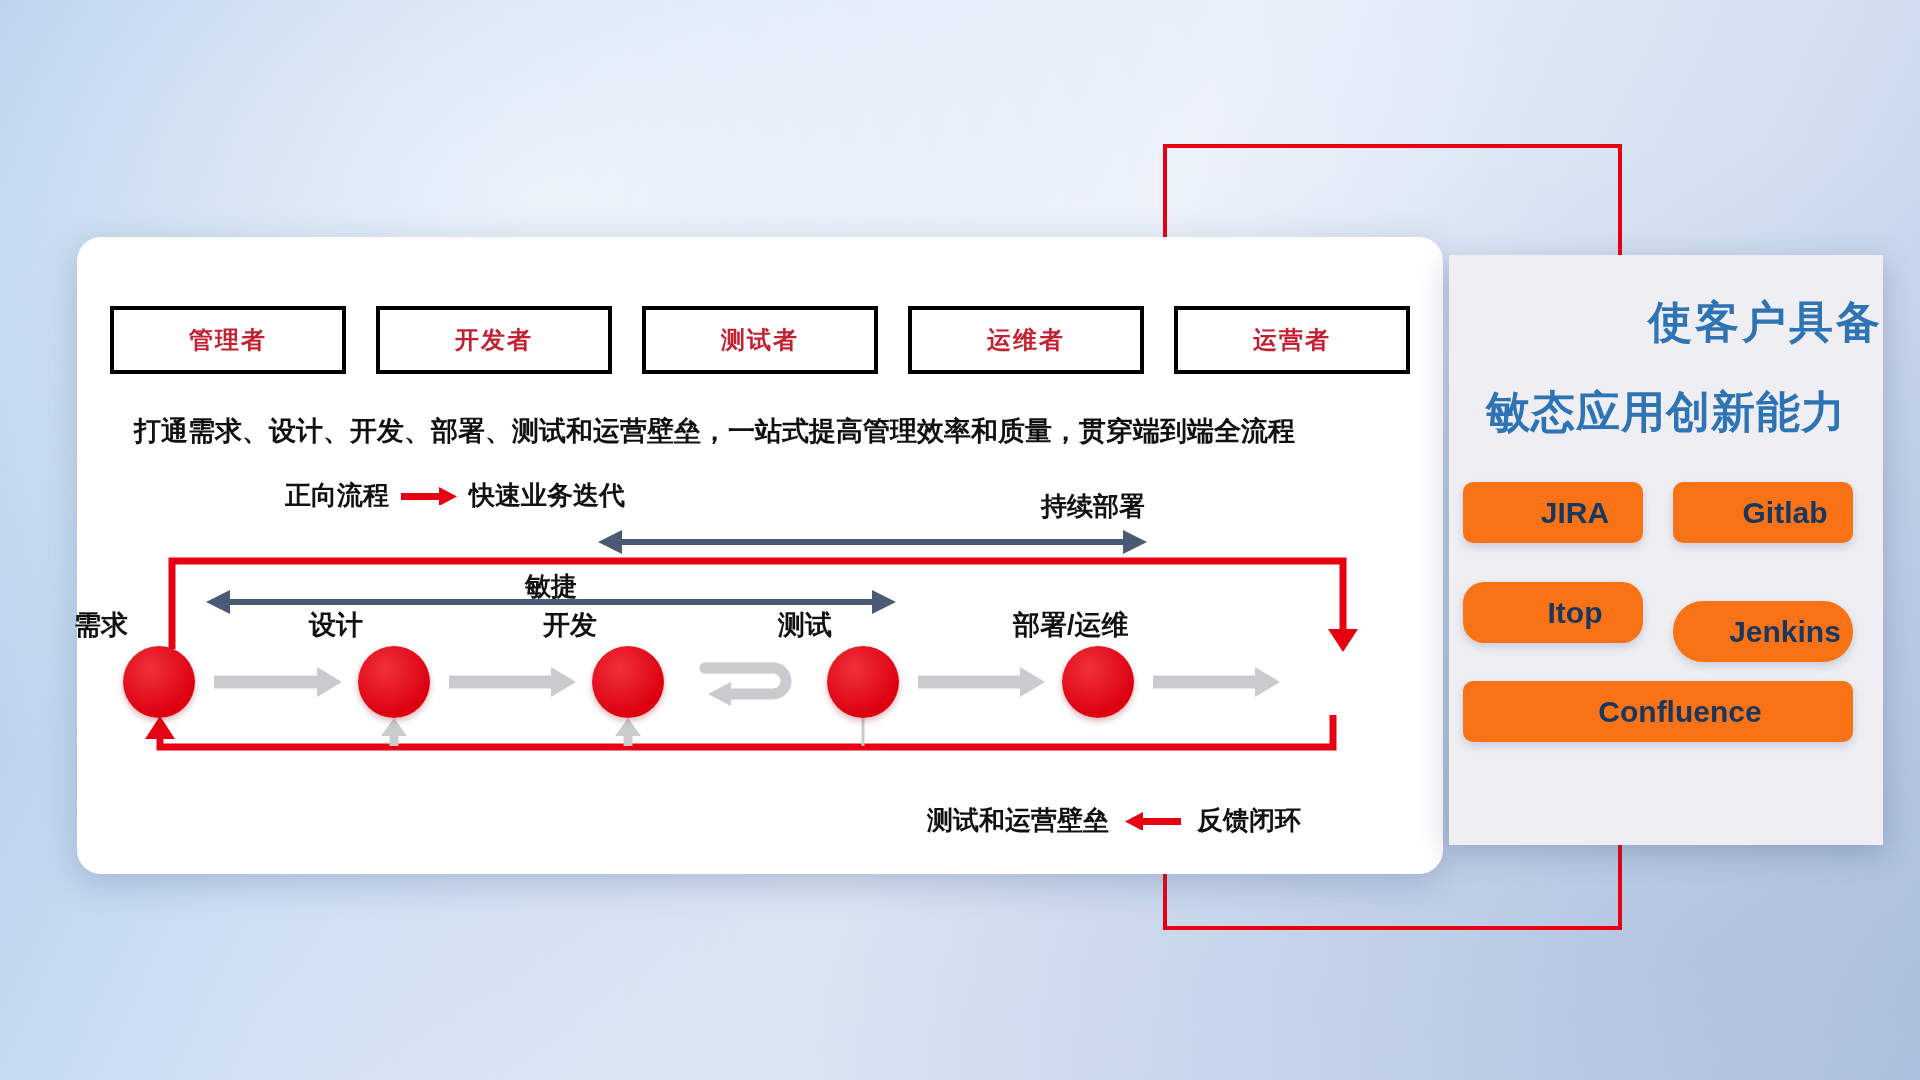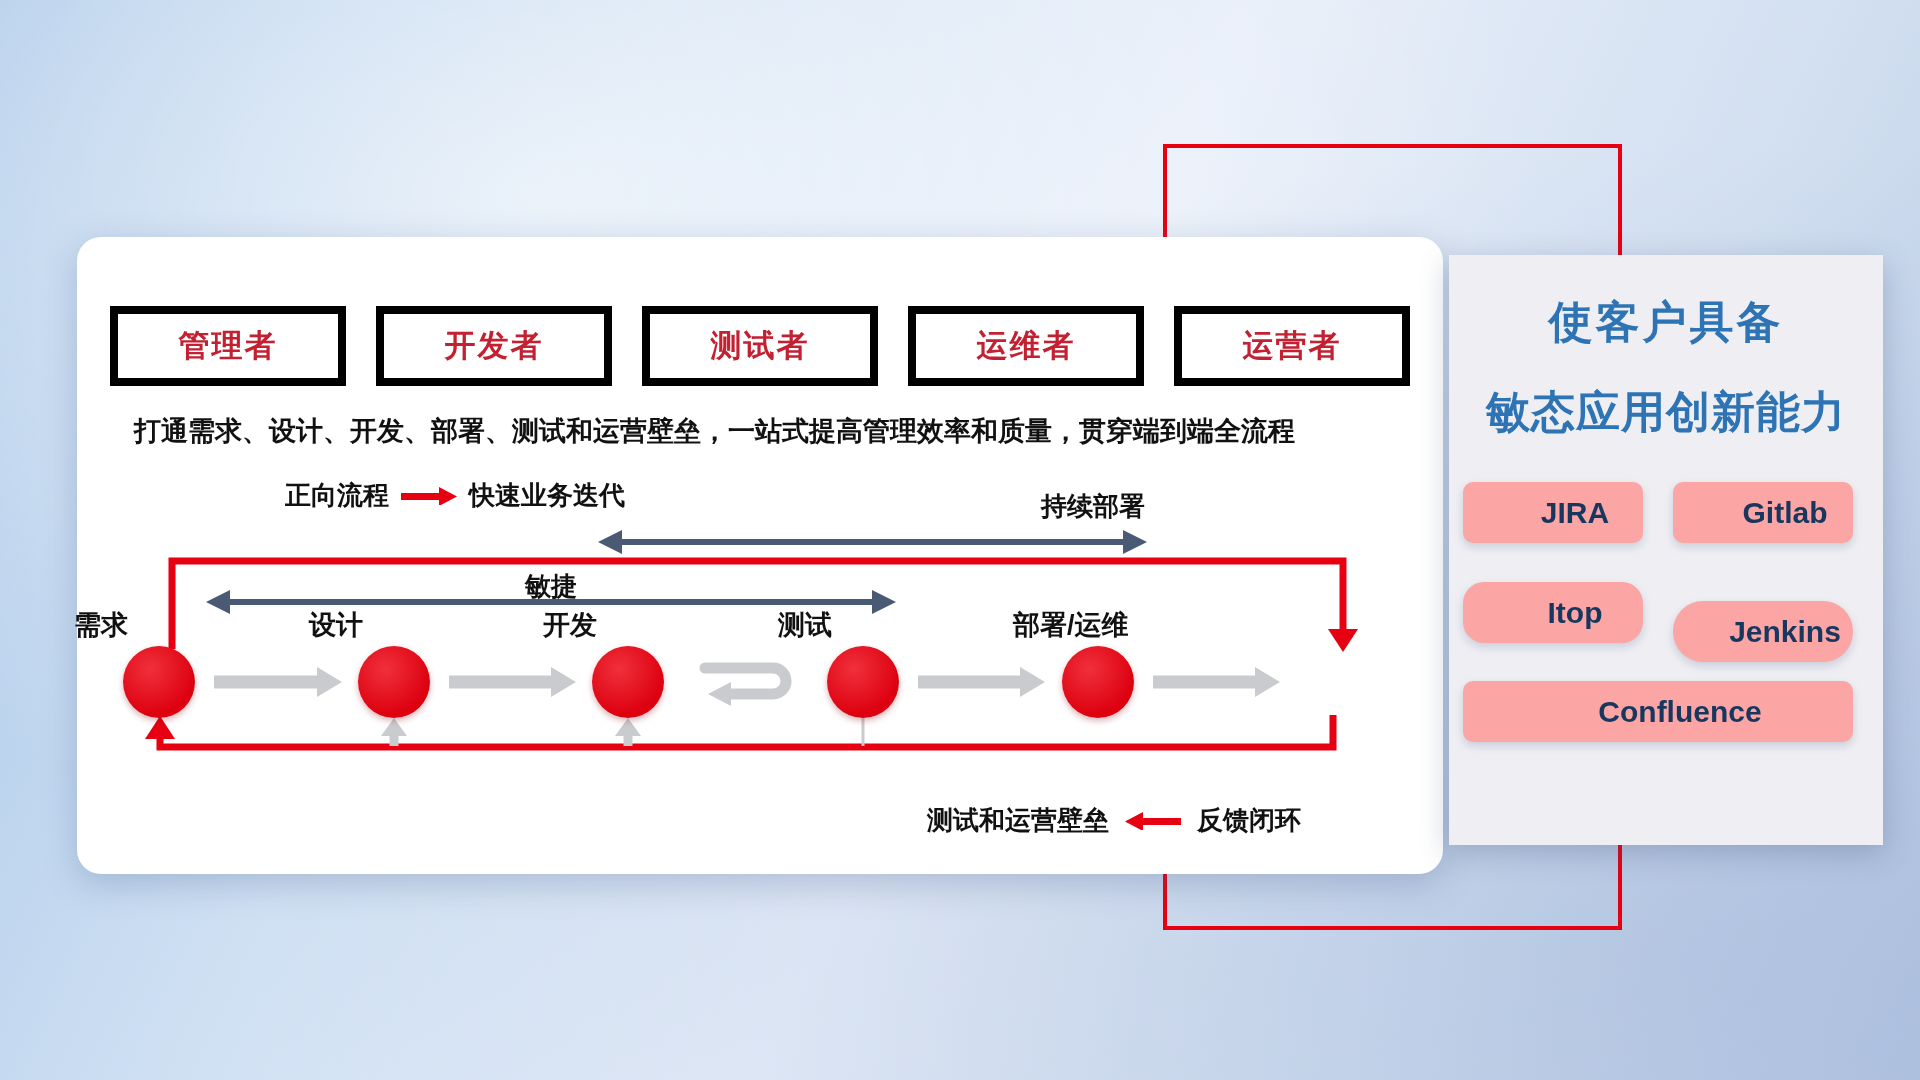--- a/index.html
+++ b/index.html
@@ -24,23 +24,23 @@
     position:absolute; left:77px; top:237px; width:1366px; height:637px;
     background:#ffffff; border-radius:24px; z-index:2;
     box-shadow:0 10px 34px rgba(70,95,140,.28);
   }
 
   .roles-row {
     position:absolute; left:33px; top:69px; width:1300px; height:76px;
     display:flex; justify-content:space-between;
   }
   .role-box {
-    width:236px; height:80px; border:8px solid #000000; background:#ffffff;
+    width:236px; height:68px; border:4px solid #000000; background:#ffffff;
     display:flex; align-items:center; justify-content:center;
-    color:#c32032; font-size:31px; font-weight:700; letter-spacing:2px;
+    color:#c32032; font-size:24px; font-weight:700; letter-spacing:2px;
   }
 
   .subtitle {
     position:absolute; left:57px; top:176px; width:1300px;
     font-size:27px; font-weight:700; color:#111111; white-space:nowrap;
   }
 
   .legend-top {
     position:absolute; left:208px; top:241px; display:flex; align-items:center; gap:12px;
     font-size:26px; font-weight:700; color:#111111;
@@ -74,29 +74,29 @@
     background:radial-gradient(circle at 38% 32%, #f0303c, #dd000f 70%);
     box-shadow:0 3px 6px rgba(140,0,12,.30);
   }
 
   
   .panel {
     position:absolute; left:1449px; top:255px; width:434px; height:590px;
     background:#efeff3; z-index:3; box-shadow:0 8px 28px rgba(60,80,120,.30);
   }
   .panel-title-1 {
-    position:absolute; top:38px; left:0; width:100%; text-align:center;
+    position:absolute; top:38px; left:0; width:100%; text-align:right;
     font-size:44px; font-weight:700; color:#2e74b5; letter-spacing:3px;
   }
   .panel-title-2 {
     position:absolute; top:128px; left:0; width:100%; text-align:center;
     font-size:44px; font-weight:700; color:#2e74b5; letter-spacing:1px;
   }
   .tool-btn {
-    position:absolute; height:61px; background:#fca5a5; border-radius:10px;
+    position:absolute; height:61px; background:#f97316; border-radius:10px;
     box-shadow:0 4px 10px rgba(50,70,120,.20);
     display:flex; align-items:center; justify-content:center;
     font-size:30px; font-weight:700; color:#17375e;padding-left:44px;
   }
   .btn-jira       { left:14px;  top:227px; width:180px; }
   .btn-gitlab     { left:224px; top:227px; width:180px; }
   .btn-itop       { left:14px;  top:327px; width:180px;border-radius:21px; }
   .btn-jenkins    { left:224px; top:346px; width:180px;border-radius:30px; }
   .btn-confluence { left:14px;  top:426px; width:390px; }
 </style>

